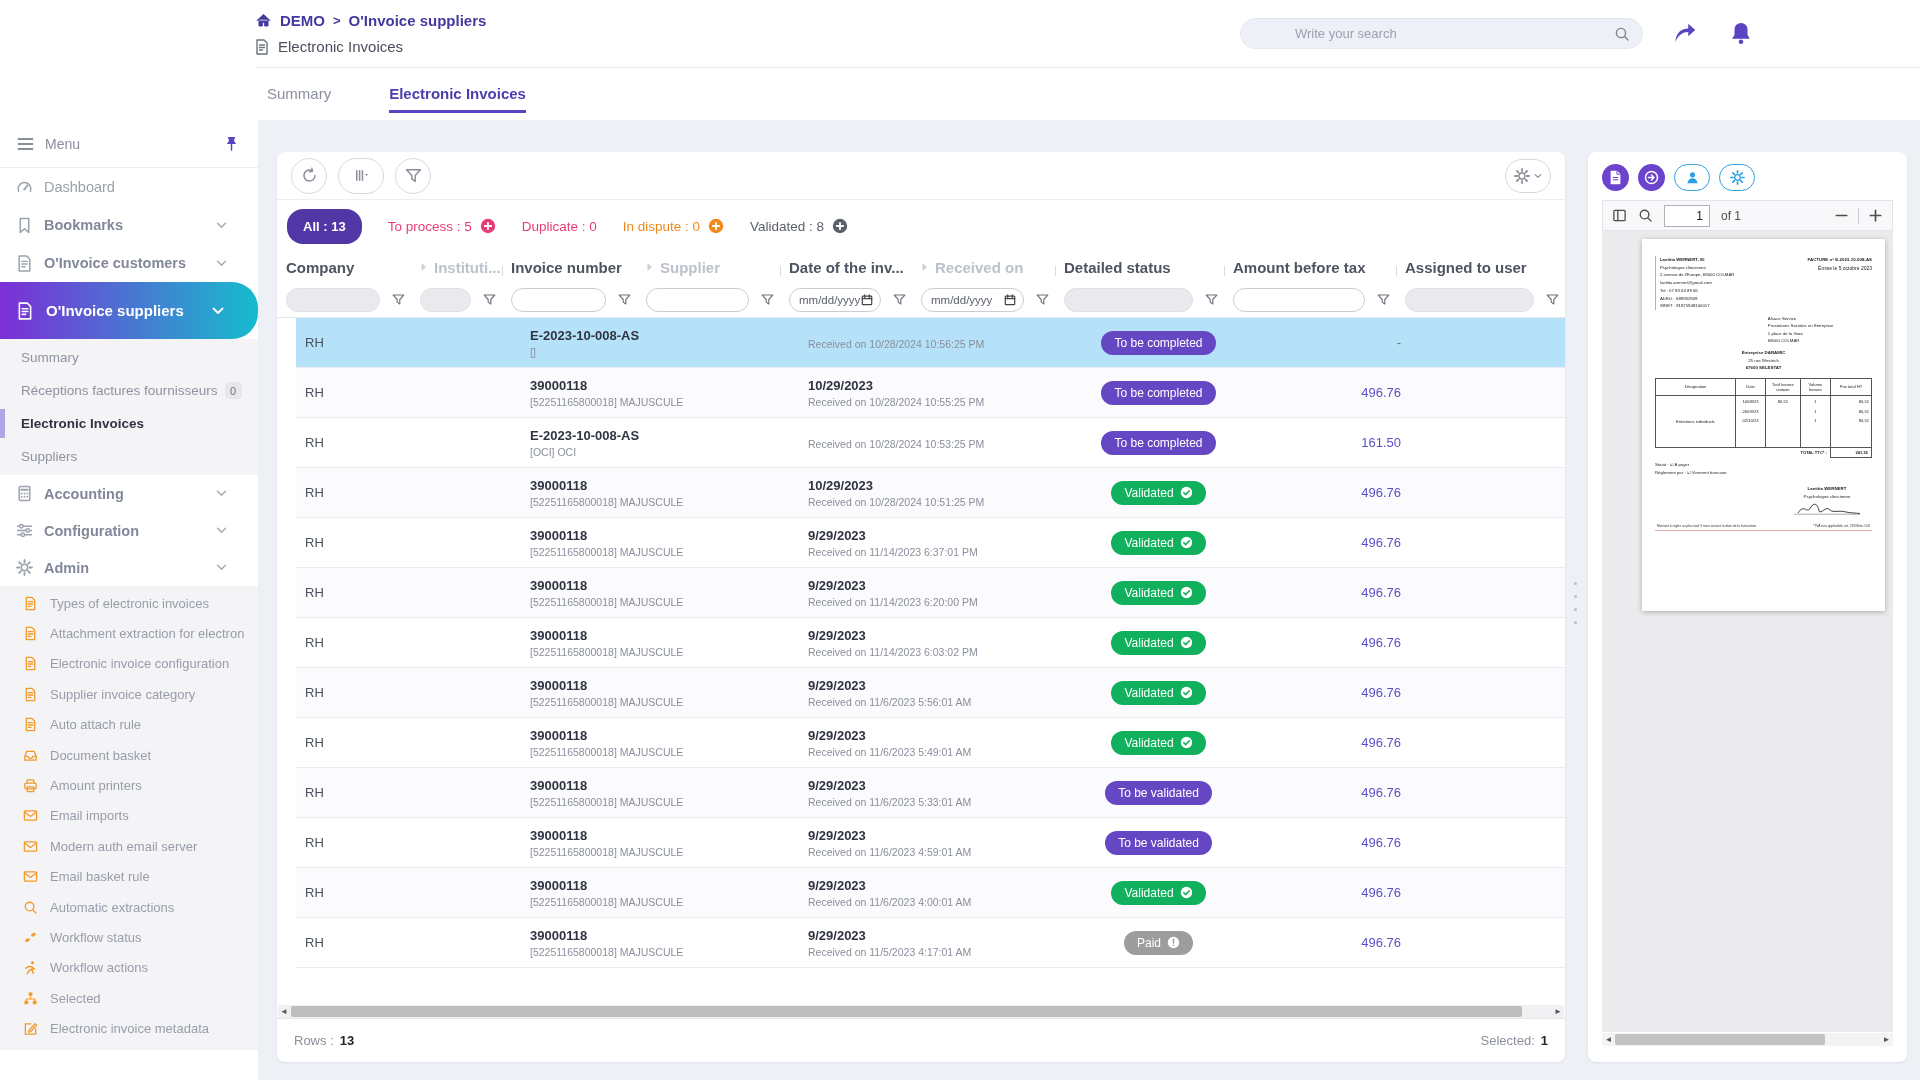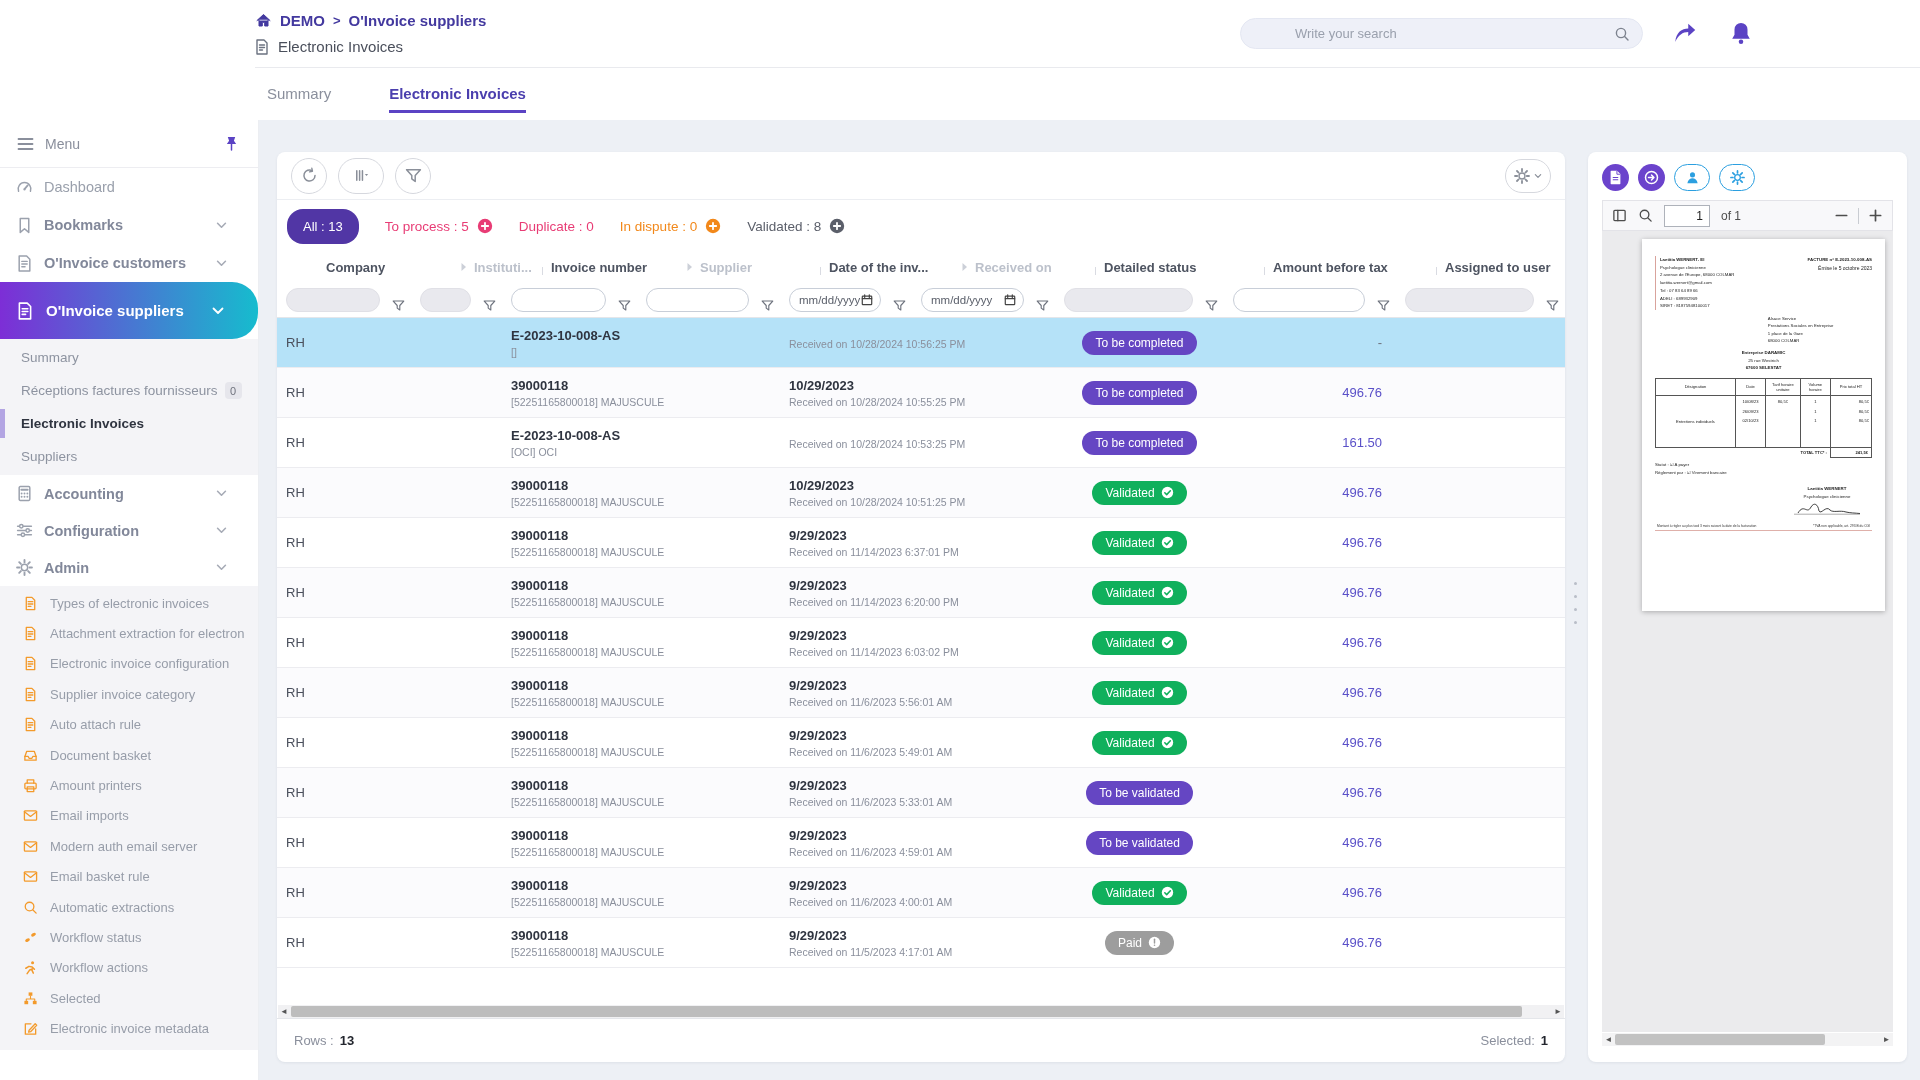--- a/index.html
+++ b/index.html
@@ -59,44 +59,44 @@
   .table-card{position:absolute;left:277px;top:152px;width:1288px;height:910px;background:#fff;border-radius:8px;box-shadow:0 1px 3px rgba(40,50,80,.08);display:flex;flex-direction:column;overflow:hidden;}
   .card-toolbar{height:48px;display:flex;align-items:center;gap:11px;padding:0 14px;border-bottom:1px solid #eceef2;}
   .tool-btn{width:36px;height:36px;border-radius:50%;border:1px solid #d6d8de;background:#fff;display:flex;align-items:center;justify-content:center;color:#8a8f99;cursor:pointer;}
   .tool-btn .ico{width:17px;height:17px;}
   .tool-btn.wide{width:46px;border-radius:18px;}
   .tool-spacer{flex:1;}
   .gear-btn{width:46px;height:34px;border-radius:17px;border:1px solid #d6d8de;background:#fff;display:flex;align-items:center;justify-content:center;gap:4px;color:#8a8f99;cursor:pointer;}
   .gear-btn .ico{width:16px;height:16px;}
   .gear-btn .caret{width:8px;height:6px;}
   .chips-row{height:52px;display:flex;align-items:center;gap:26px;padding:0 10px;}
-  .chip-all{background:var(--chip-all-bg,#5136a5);color:#fff;font-size:13px;padding:10px 16px;border-radius:16px;cursor:pointer;}
+  .chip-all{background:var(--chip-all-bg,#5136a5);color:#fff;font-size:13px;padding:10px 16px;border-radius:16px;cursor:pointer;font-weight:bold;}
   .chip{display:flex;align-items:center;gap:8px;font-size:13.5px;cursor:pointer;}
   .chip .plus{width:16px;height:16px;}
   .chip.pink{color:var(--chip-pink,#e83c75);}
   .chip.orange{color:var(--chip-orange,#f2881a);}
   .chip.gray{color:#5b5f6a;}
 
   .tgrid{display:grid;grid-template-columns:134px 91px 135px 143px 132px 143px 169px 172px 169px;}
-  .thead{height:30px;align-items:center;font-size:13px;font-weight:bold;color:#4e5461;margin-left:40px;}
+  .thead{height:30px;align-items:center;font-size:15px;font-weight:bold;color:#4e5461;}
   .th{padding-left:9px;display:flex;align-items:center;gap:6px;white-space:nowrap;overflow:hidden;position:relative;cursor:pointer;}
   .th.muted{color:#bcc1cb;font-weight:bold;}
   .th .exp{width:8px;height:10px;color:#ccd0d8;}
   .th.vline::before{content:"";position:absolute;left:0;top:7px;height:16px;width:1px;background:#d9dbe2;}
   .tfilters{height:36px;align-items:center;border-bottom:1px solid #e4e6ea;font-size:12px;}
-  .fcell{display:flex;align-items:flex-end;gap:12px;padding:0 6px 0 9px;}
+  .fcell{display:flex;align-items:center;gap:12px;padding:0 6px 0 9px;}
   .finput{height:24px;border-radius:12px;flex:1;min-width:0;}
   .finput.graybox{background:#e9e9ee;border:1px solid #e0e0e6;}
   .finput.whitebox{background:#fff;border:1px solid #c8ced8;}
   .fdate{height:24px;border-radius:12px;border:1px solid #c8ced8;flex:1;display:flex;align-items:center;justify-content:space-between;padding:0 7px 0 9px;color:#5a5f6a;font-size:11.5px;white-space:nowrap;}
   .fdate .ico{width:12px;height:12px;color:#444;}
   .funnel{width:13px;height:13px;color:#6d727d;cursor:pointer;}
 
   .tbody{flex:none;}
-  .trow{height:50px;border-bottom:1px solid #ececf0;cursor:pointer;}
+  .trow{height:50px;border-bottom:1px solid #ececf0;cursor:pointer;margin-left:19px;}
   .trow:nth-child(even){background:#fbfbfd;}
   .trow.selected{background:var(--selected-row,#b5e2f8)!important;}
   .td{padding-left:9px;display:flex;flex-direction:column;justify-content:center;overflow:visible;white-space:nowrap;}
   .td .main{font-size:13px;font-weight:bold;color:#2f3440;}
   .td .sub{font-size:10.5px;color:#8a8f9c;margin-top:3px;}
   .td.company{font-size:13px;color:#4a4f5c;}
   .td.status{align-items:center;padding-left:0;}
   .td.amount{align-items:flex-end;padding-right:14px;font-size:13px;color:var(--amount-link,#5a50c8);}
   .td.amount .dash{color:#6d727d;}
   .pill{display:flex;align-items:center;gap:6px;font-size:12px;color:#fff;padding:5px 13px;border-radius:13px;}

